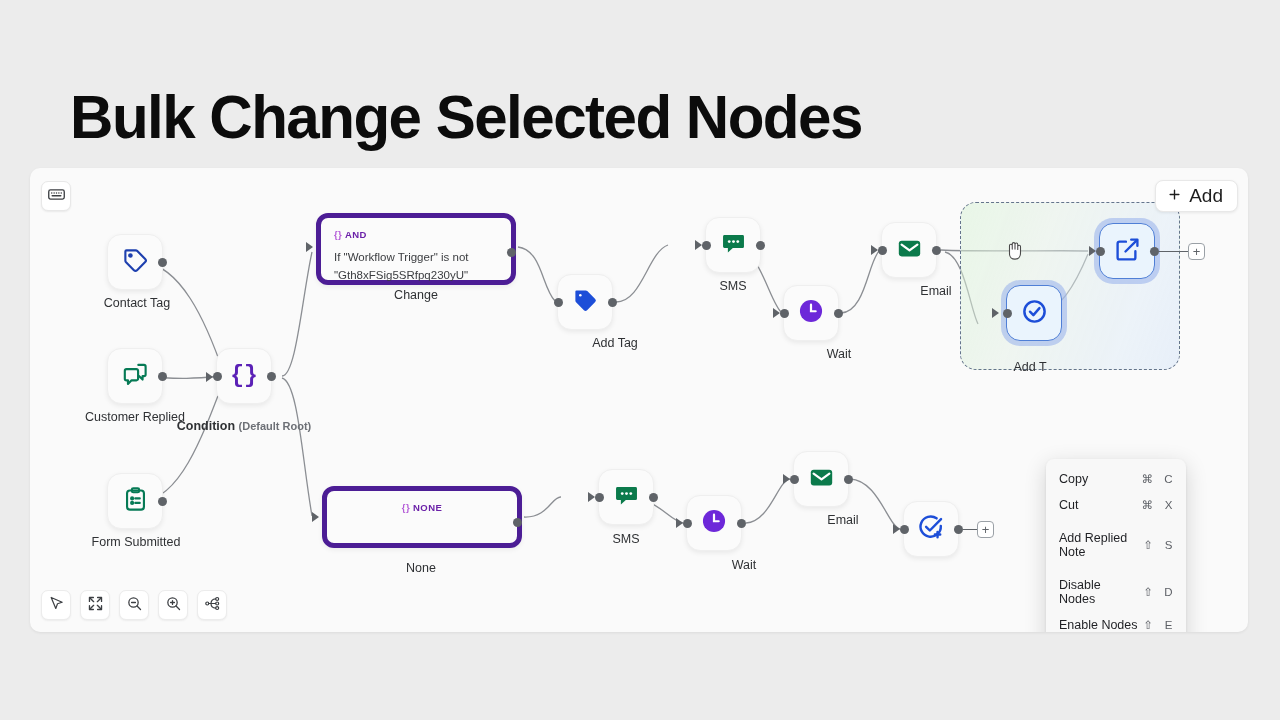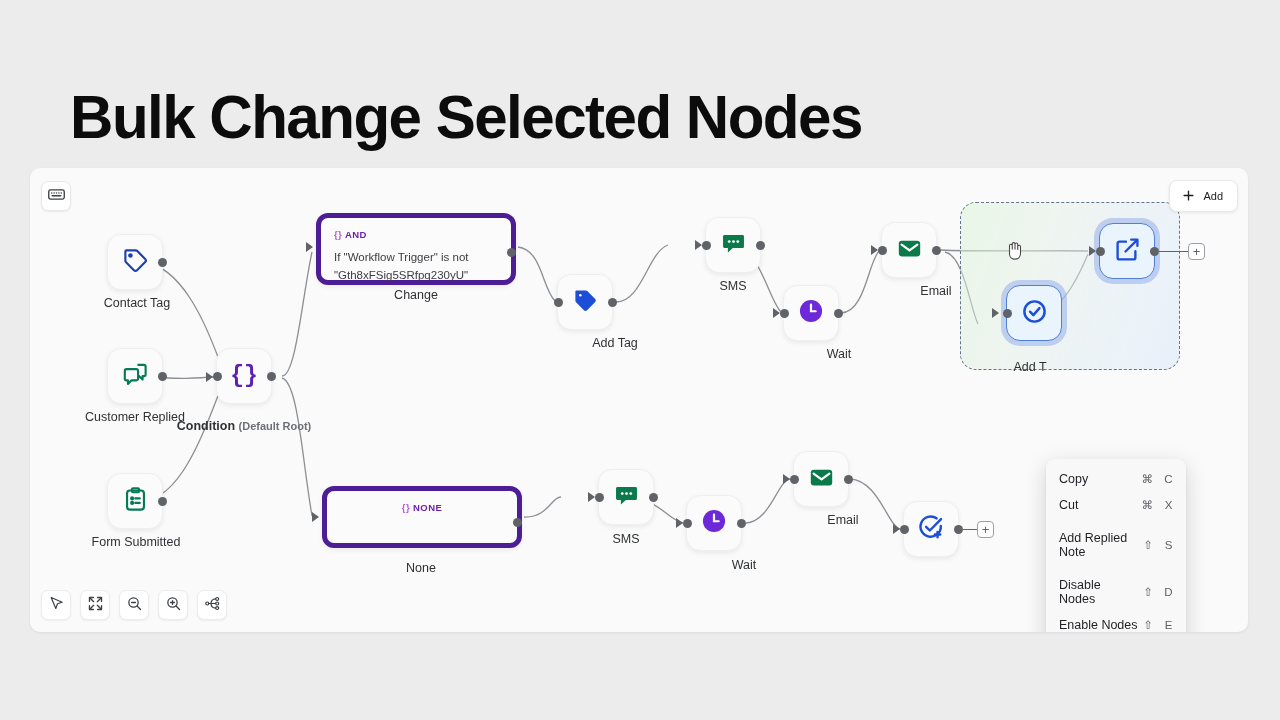--- a/index.html
+++ b/index.html
@@ -39,21 +39,21 @@
     display: flex; align-items: center; justify-content: center;
   }
   #keyboard-btn { left: 11px; top: 13px; }
 
   #add-btn {
     position: absolute; right: 10px; top: 12px;
     height: 32px; padding: 0 14px 0 11px;
     background: #fff; border: 1px solid #e8e8e8; border-radius: 8px;
     box-shadow: 0 1px 3px rgba(0,0,0,.08);
     display: flex; align-items: center; gap: 7px;
-    font-size: 11px; color: #1d1d1d;
+    font-size: 19px; color: #1d1d1d;
   }
 
   #bottom-toolbar {
     position: absolute; left: 11px; bottom: 12px;
     display: flex; gap: 9px;
   }
   #bottom-toolbar .tb {
     width: 30px; height: 30px;
     background: #fff; border: 1px solid #ececec; border-radius: 7px;
     box-shadow: 0 1px 2px rgba(0,0,0,.06);

